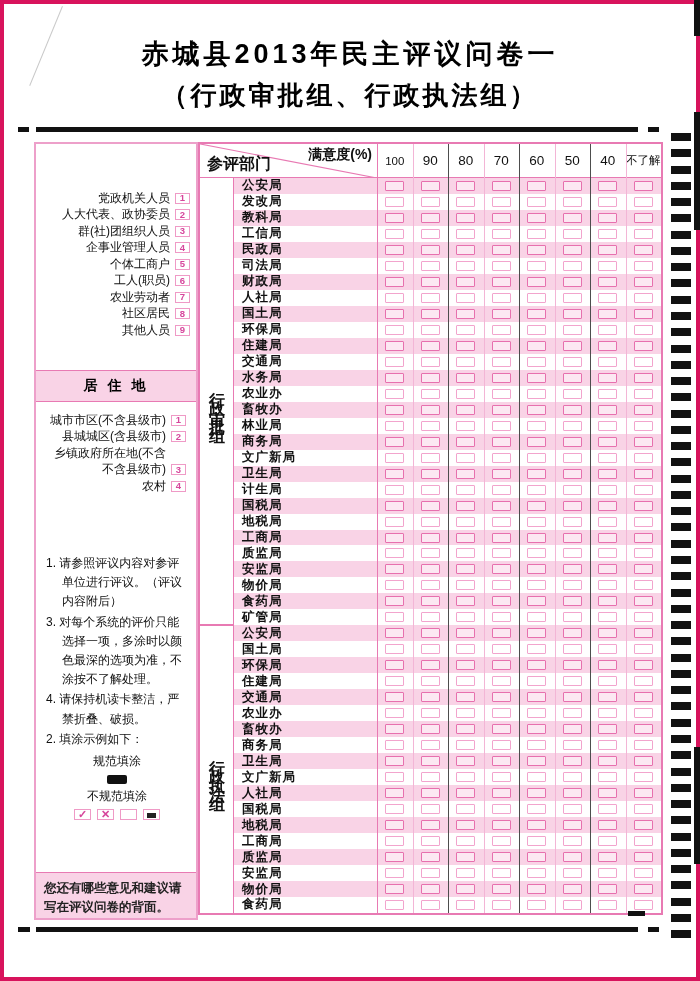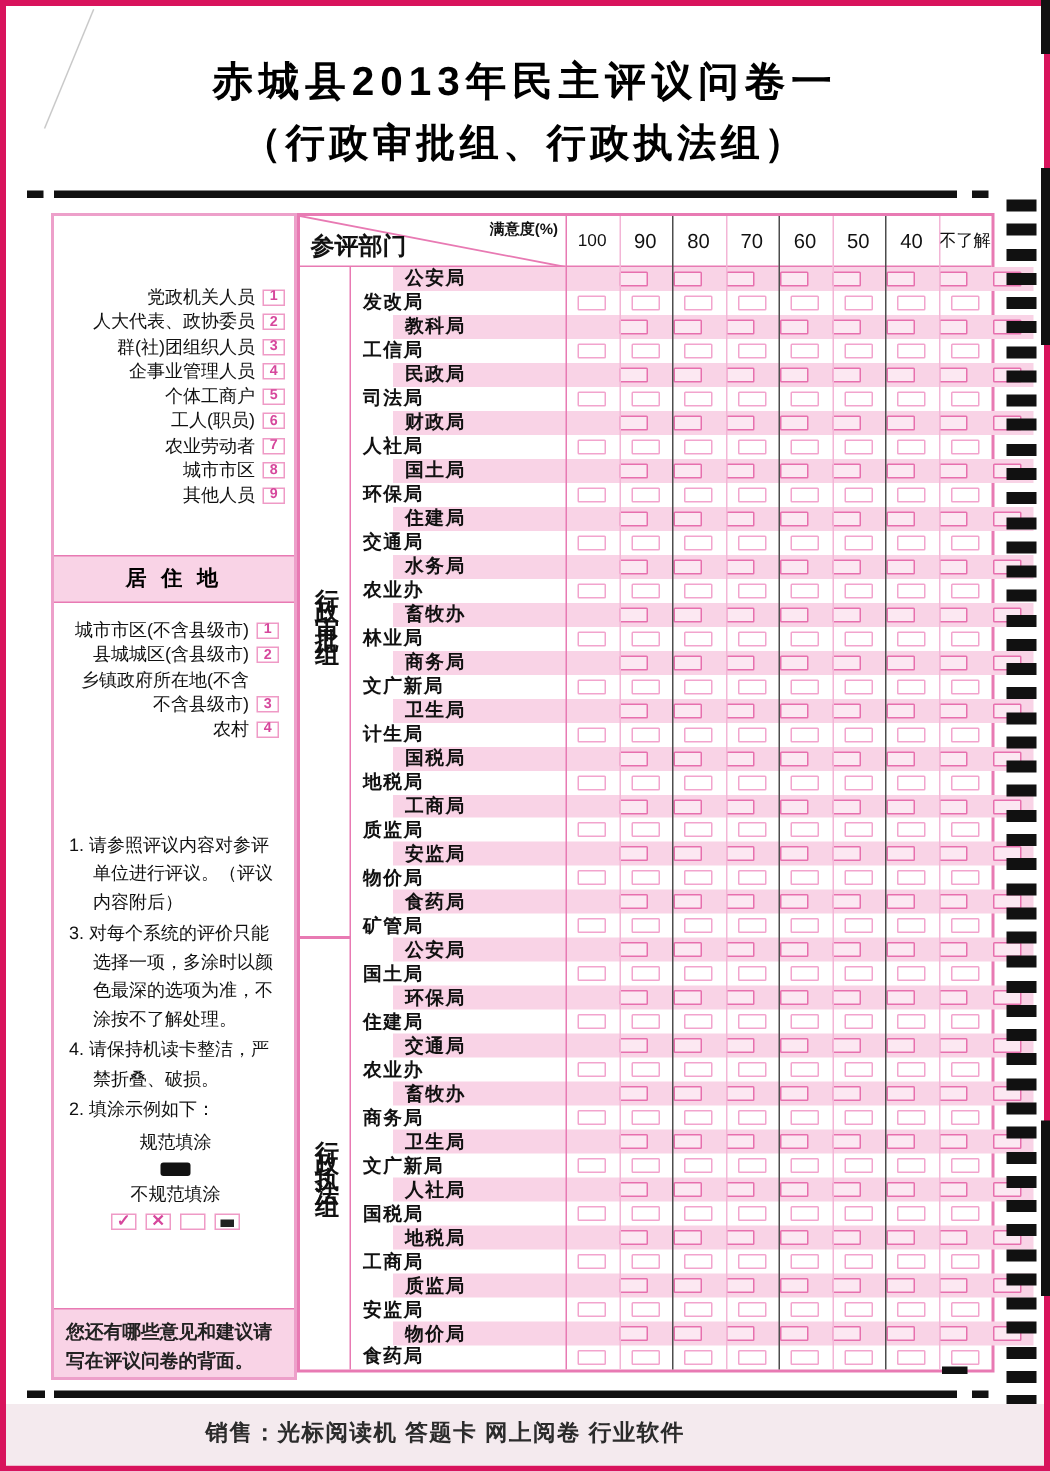--- a/index.html
+++ b/index.html
@@ -50,26 +50,26 @@
   .bad-box{width:17px;height:11px;border:1px solid #ef9ac6;display:inline-flex;align-items:flex-end;
       justify-content:center;color:var(--accent);font-size:11px;font-weight:bold;line-height:10px;}
   .half-fill{width:9px;height:5px;background:#222;margin-bottom:1px;}
   .suggestion{position:absolute;left:0;right:0;bottom:0;height:46px;background:var(--pink-fill);
       border-top:1px solid var(--pink-line);font-size:12.5px;font-weight:600;color:#222;
       padding:6px 8px;line-height:1.5;}
   
   .tablewrap{position:absolute;left:198px;top:142px;width:465px;height:773px;border:2px solid var(--pink-line);background:#fff;}
   .diag-cell{position:absolute;left:0;top:0;width:177px;height:34px;border-bottom:1px solid var(--pink-line);}
   .diag-cell svg{position:absolute;left:0;top:0;}
-  .lbl-sat{position:absolute;right:5px;top:2px;font-size:10px;font-weight:bold;}
+  .lbl-sat{position:absolute;right:5px;top:2px;font-size:14px;font-weight:bold;}
   .lbl-dept{position:absolute;left:7px;bottom:2px;font-size:16px;font-weight:bold;}
   .colhead{position:absolute;top:0;height:34px;display:flex;align-items:center;justify-content:center;
       font-size:13.5px;border-bottom:1px solid var(--pink-line);}
   .row{position:absolute;height:15.978px;}
-  .row.pink{background:var(--pink-fill);margin-left:28px;}
+  .row.pink{background:var(--pink-fill);}
   .dept{position:absolute;left:8px;top:0;bottom:0;display:flex;align-items:center;
       font-size:12.5px;font-weight:bold;letter-spacing:1px;white-space:nowrap;}
   .bubble{position:absolute;top:3px;width:19px;height:10px;border:1.5px solid #f2a4cd;background:#fff;border-radius:1px;}
   .row.pink .bubble{border-color:#e770ae;background:#fce8f2;}
   .vsep{position:absolute;top:0;bottom:0;width:1px;}
   .vsep.light{background:var(--pink-light);}
   .vsep.dark{background:var(--dark-sep);}
   .vsep.pinkb{background:var(--pink-line);}
   .glabel{position:absolute;left:0;width:34px;display:flex;align-items:center;justify-content:center;
       border-right:1px solid var(--pink-line);}
@@ -118,21 +118,21 @@
         </div>
         <div class="occ-item">
           <span>工人(职员)</span>
           <span class="code-bubble">6</span>
         </div>
         <div class="occ-item">
           <span>农业劳动者</span>
           <span class="code-bubble">7</span>
         </div>
         <div class="occ-item">
-          <span>城市市区</span>
+          <span>社区居民</span>
           <span class="code-bubble">8</span>
         </div>
         <div class="occ-item">
           <span>其他人员</span>
           <span class="code-bubble">9</span>
         </div>
       </div>
 
     <div class="bar res-title">居 住 地</div>
     <div class="res-list" id="res-list">
@@ -783,17 +783,14 @@
 
   <div class="blk" style="right:0;top:0;width:6px;height:36px;"></div>
   <div class="blk" style="right:0;top:112px;width:6px;height:118px;"></div>
   <div class="blk" style="right:0;top:747px;width:6px;height:117px;"></div>
 
   <div class="blk" style="left:628px;top:911px;width:17px;height:5px;"></div>
   <div class="blk" style="left:18px;top:927px;width:12px;height:5px;"></div>
   <div class="blk" style="left:36px;top:927px;width:602px;height:5px;"></div>
   <div class="blk" style="left:648px;top:927px;width:11px;height:5px;"></div>
 
-  <div class="footer-strip">
-    <div class="footer-text">销售：光标阅读机 答题卡 网上阅卷 行业软件</div>
-  </div>
 
 </div>
 
 </body></html>

